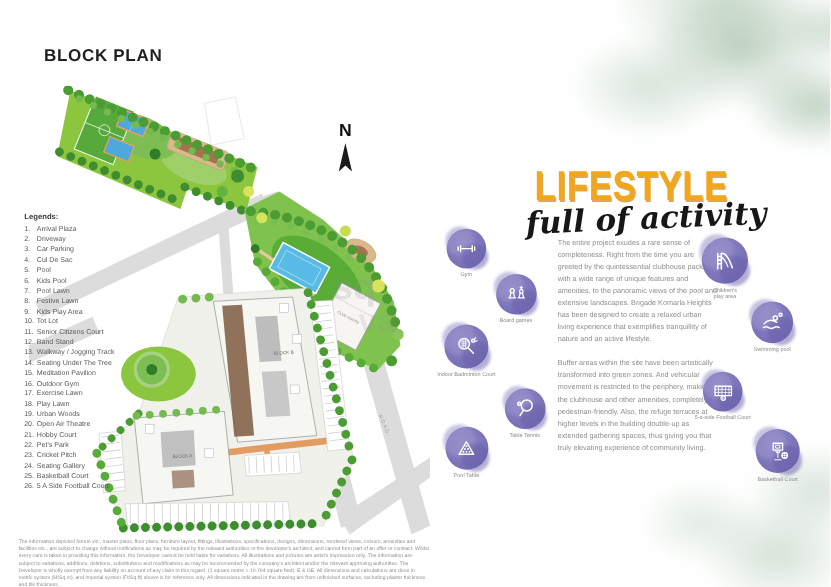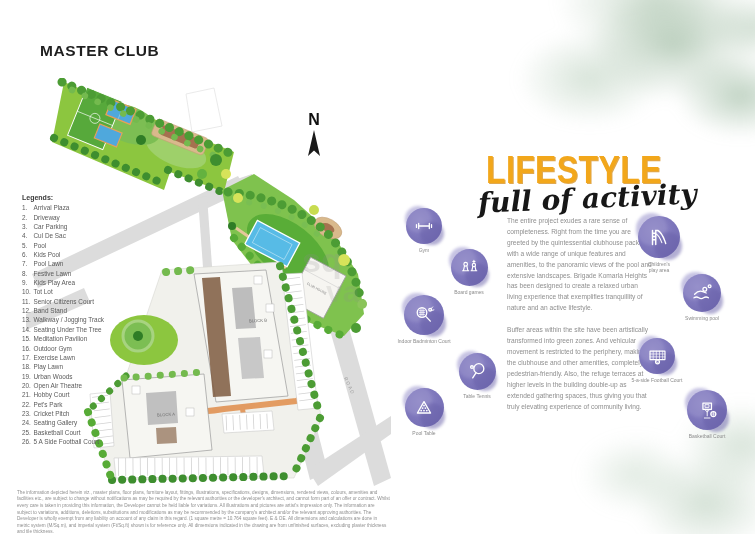--- a/index.html
+++ b/index.html
@@ -74,21 +74,21 @@
         transform-origin:0 0;font-size:9.3px;line-height:1.42;color:#8f8f8f;text-align:left;}
 </style>
 </head>
 <body>
 
 <div id="page">
 
   <div class="wash" id="wash-tr"></div>
   <div class="wash" id="wash-br"></div>
 
-  <div id="page-title">MASTER CLUB</div>
+  <div id="page-title">BLOCK PLAN</div>
 
   <svg id="siteplan" width="365" height="415" viewBox="0 0 365 415">
 
     <g fill="#dcdcdc">
       <polygon points="6,196 212,98 220,112 12,210"></polygon>
       <polygon points="0,236 58,210 64,224 0,252"></polygon>
       <polygon points="208,102 226,96 302,394 284,402"></polygon>
       <polygon points="300,238 318,232 365,400 348,408"></polygon>
       <polygon points="282,392 365,338 365,356 292,408"></polygon>
       <polygon points="172,120 181,118 187,202 178,203"></polygon>

